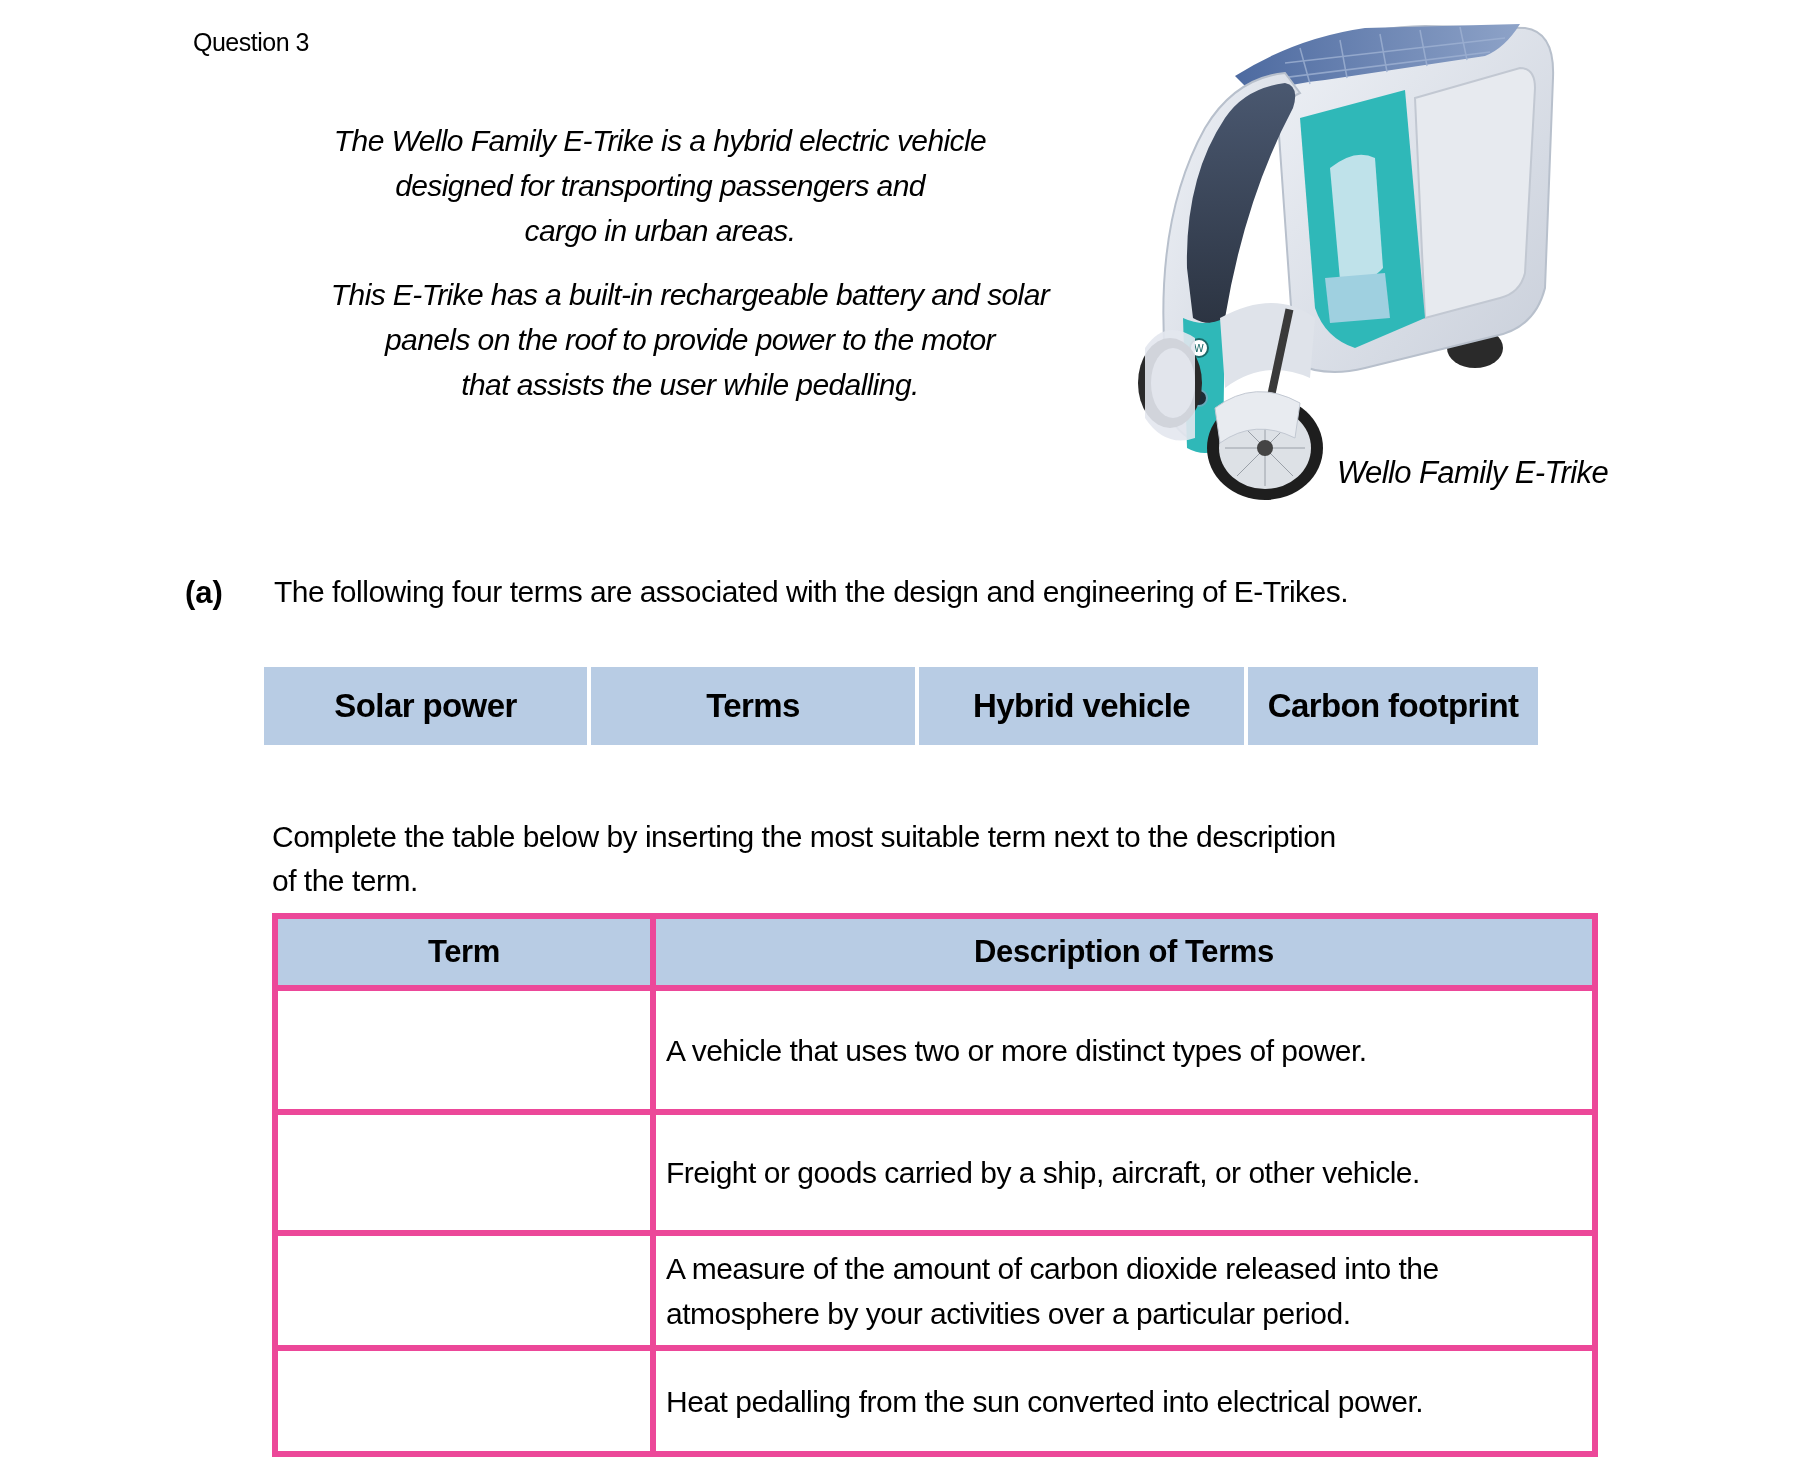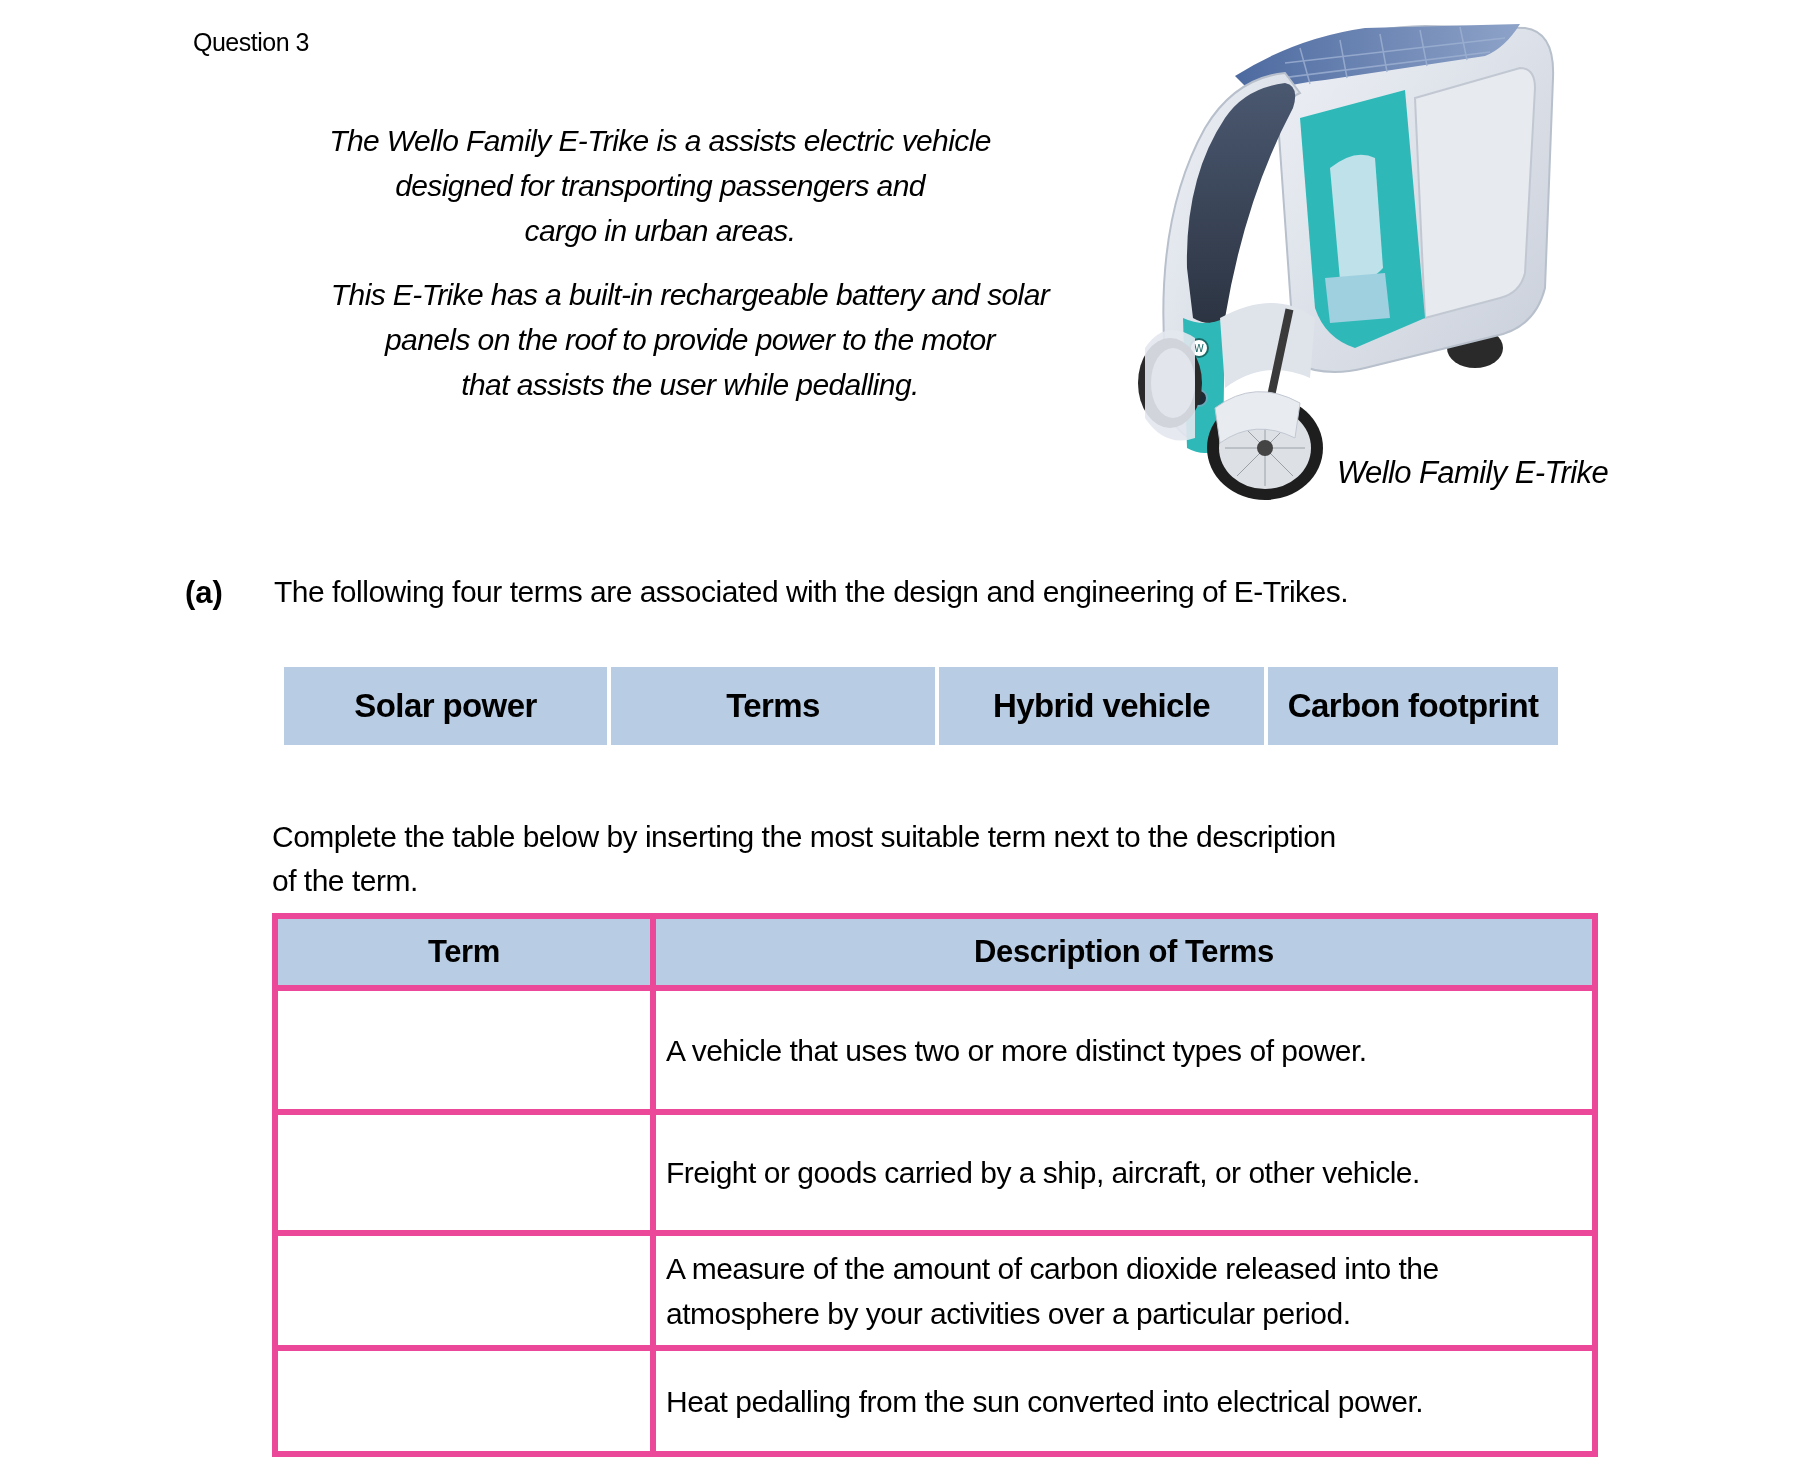--- a/index.html
+++ b/index.html
@@ -14,21 +14,21 @@
     .intro .line { display: block; white-space: nowrap; }
     .intro-p1 { top: 118px; }
     .intro-p2 { top: 272px; left: 250px; width: 880px; }
 
     .trike { left: 1125px; top: 18px; width: 445px; height: 495px; }
     .trike-caption { left: 1337px; top: 455px; font-size: 31px; font-style: italic; letter-spacing: -0.6px; white-space: nowrap; background: transparent; }
 
     .part-label { left: 185px; top: 575px; font-size: 31px; font-weight: bold; }
     .part-text { left: 274px; top: 575px; font-size: 30px; letter-spacing: -0.5px; white-space: nowrap; }
 
-    .chips { left: 284px; top: 667px; height: 78px; display: flex; gap: 4px; }
+    .chips { left: 264px; top: 667px; height: 78px; display: flex; gap: 4px; }
     .chip { background: #b8cce4; height: 78px; display: flex; align-items: center; justify-content: center;
             font-weight: bold; font-size: 33px; letter-spacing: -0.6px; white-space: nowrap; }
 
     .instr { left: 272px; top: 815px; width: 1320px; font-size: 30px; line-height: 44px; letter-spacing: -0.5px; }
     .instr .line { display: block; white-space: nowrap; }
 
     table.terms { position: absolute; left: 272px; top: 913px; width: 1326px; border-collapse: collapse; }
     table.terms th, table.terms td { border: 6px solid #ec4899; }
     table.terms th { background: #b8cce4; height: 66px; font-size: 31px; font-weight: bold; letter-spacing: -0.4px; text-align: center; padding: 0; }
     table.terms th.col-term { width: 372px; }
@@ -36,21 +36,21 @@
     table.terms td.term-cell { padding: 0; }
     .answer-input { width: 100%; height: 100%; border: none; outline: none; background: transparent;
                     font-family: "Liberation Sans", sans-serif; font-size: 28px; box-sizing: border-box; padding: 0 10px; }
   </style>
 </head>
 <body>
 
 <div class="abs q-title">Question 3</div>
 
 <div class="abs intro intro-p1">
-  <span class="line">The Wello Family E-Trike is a assists electric vehicle</span>
+  <span class="line">The Wello Family E-Trike is a hybrid electric vehicle</span>
   <span class="line">designed for transporting passengers and</span>
   <span class="line">cargo in urban areas.</span>
 </div>
 
 <div class="abs intro intro-p2">
   <span class="line">This E-Trike has a built-in rechargeable battery and solar</span>
   <span class="line">panels on the roof to provide power to the motor</span>
   <span class="line">that assists the user while pedalling.</span>
 </div>
 

